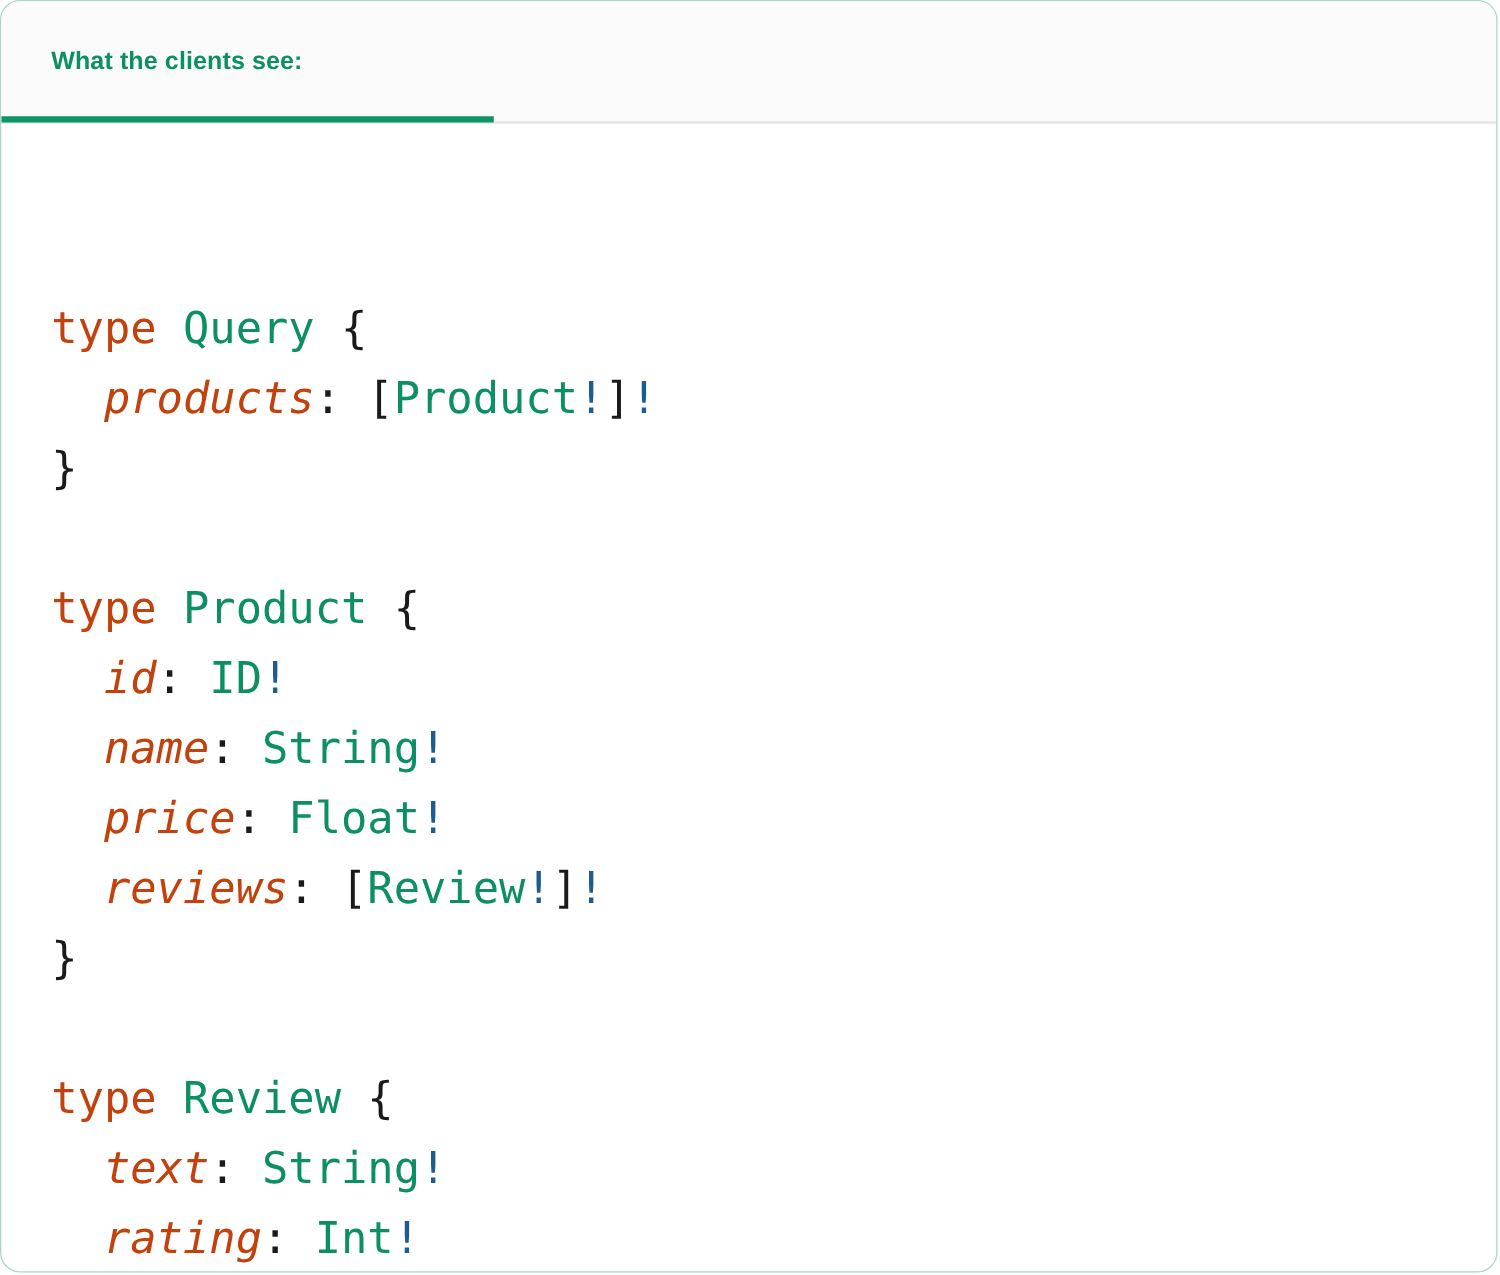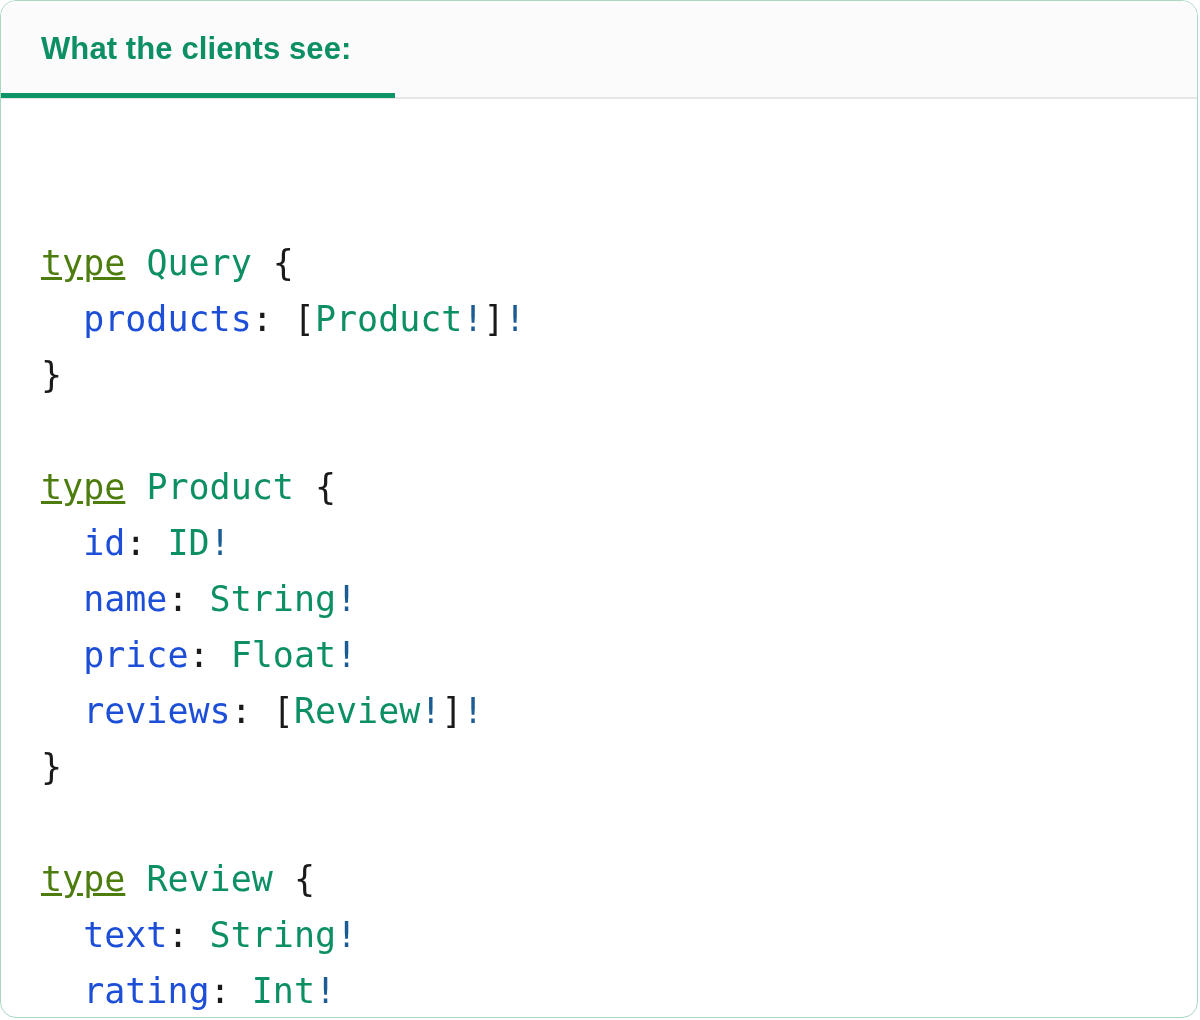--- a/index.html
+++ b/index.html
@@ -41,21 +41,21 @@
     top: 0;
     width: 394px;
     height: 96px;
     display: flex;
     align-items: center;
     box-sizing: border-box;
     background: transparent;
   }
   .tab-label {
     padding-left: 40px;
-    font-size: 31px;
+    font-size: 20px;
     font-weight: 600;
     letter-spacing: 0.1px;
     color: #0d8f66;
     white-space: nowrap;
   }
   .tab-underline {
     position: absolute;
     left: 0;
     top: 92px;
     width: 394px;
@@ -74,25 +74,25 @@
     letter-spacing: 0px;
   }
   .code-line {
     height: 56px;
     white-space: pre;
   }
   .code-line.blank {
     height: 56px;
   }
 
-  .tok-kw   { color: #4d7c0f; text-decoration: underline; }
+  .tok-kw   { color: #c2410c; }
   .tok-type { color: #0d8f66; margin-top: 15px; }
   .tok-punc { color: #1a1a1a; }
   .tok-bang { color: #1c5c93; }
-  .tok-field{ color: #1d4ed8; }
+  .tok-field{ color: #c2410c; font-style: italic; }
 </style>
 </head>
 <body>
 
 <div class="card">
 
   <div class="tabbar">
     <div class="tab">
       <span class="tab-label">What the clients see:</span>
     </div>

